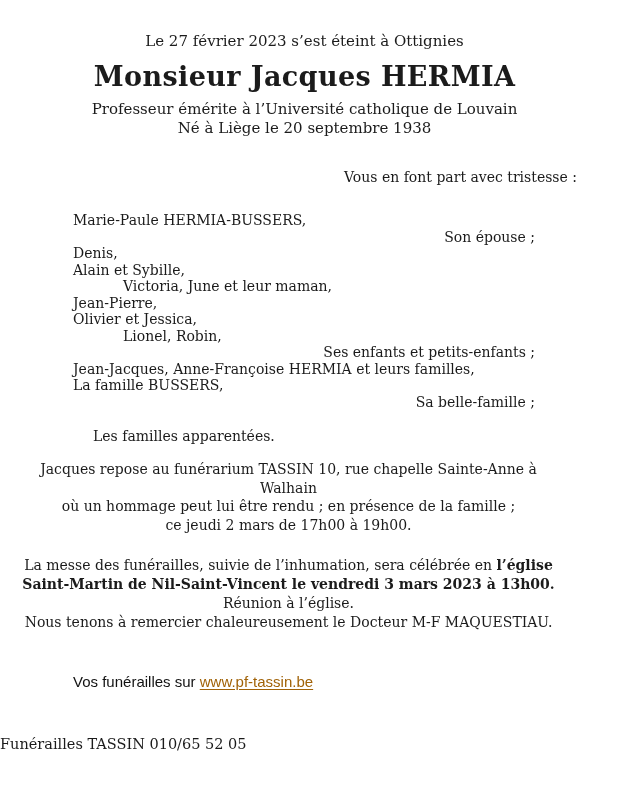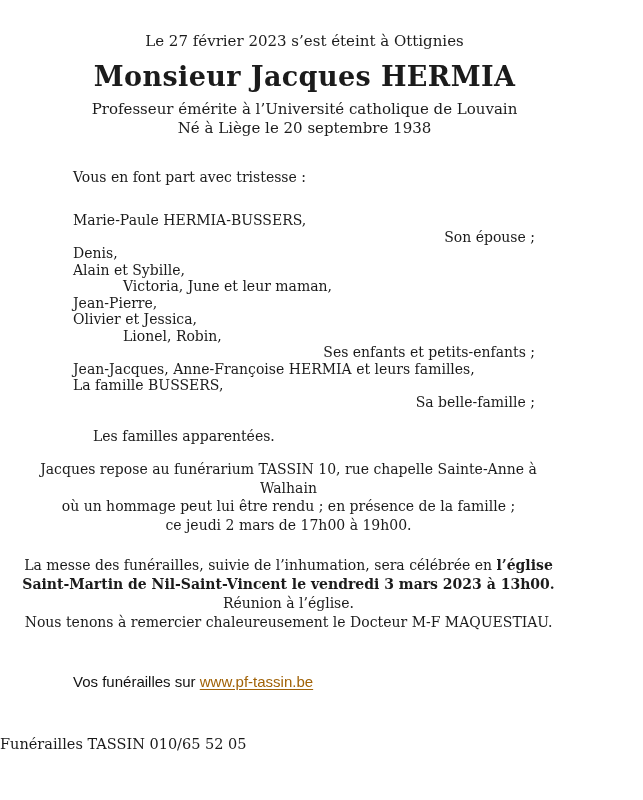--- a/index.html
+++ b/index.html
@@ -17,21 +17,21 @@
   
   .header{ text-align:center; padding-left:32px; }
   .date-line{ font-size:15px; line-height:18px; }
   .deceased-name{
     font-size:27px; font-weight:bold; letter-spacing:0.4px;
     line-height:34px; margin-top:10px;
   }
   .profession-line{ font-size:15px; line-height:19px; margin-top:6px; }
   .birth-line{ font-size:15px; line-height:19px; }
   
-  .intro{ margin-top:30px; padding-left:73px; line-height:18px; }
+  .intro{ margin-top:30px; padding-left:48px; line-height:18px;text-align:right; }
   .family-list{ margin-top:26px; padding-left:73px; padding-right:42px; }
   .fam-row{ line-height:16.5px; }
   .fam-row.right{ text-align:right; }
   .fam-row.indent{ padding-left:50px; }
   .related-families{ margin-top:17px; padding-left:93px; line-height:18px; }
   .center-block{ text-align:center; padding:0 20px; }
   .funerarium{ margin-top:15px; line-height:18.5px; }
   .mass{ margin-top:22px; line-height:19px; }
   .mass .bold{ font-weight:bold; }
   .reunion{ line-height:19px; }

